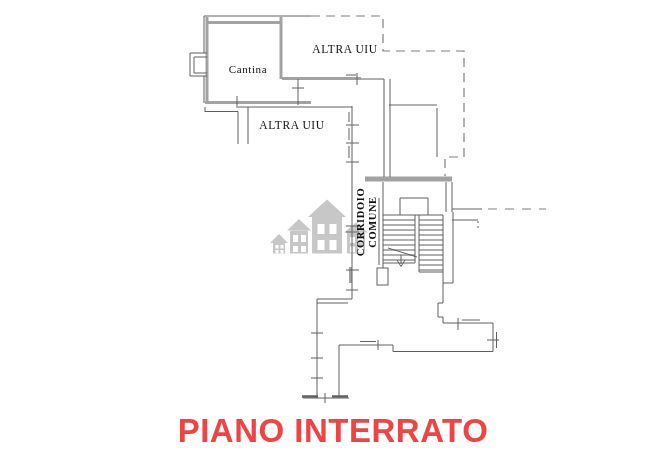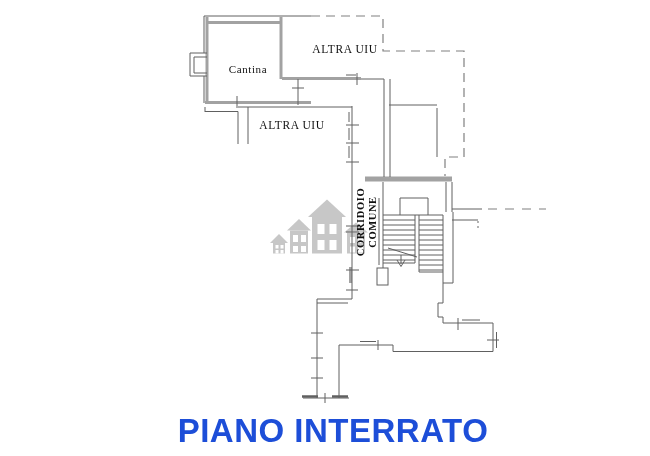--- a/index.html
+++ b/index.html
@@ -18,21 +18,21 @@
   }
   .plan-title{
     position:absolute;
     left:16px;right:0;
     top:412px;
     text-align:center;
     font-family:"Liberation Sans", sans-serif;
     font-weight:bold;
     font-size:33px;
     letter-spacing:0.5px;
-    color:#1d4ed8;
+    color:#ef4444;
     white-space:nowrap;
   }
 </style>
 </head>
 <body>
 
 <div class="stage">
 
   <svg width="650" height="456" viewBox="0 0 650 456" xmlns="http://www.w3.org/2000/svg">
 

